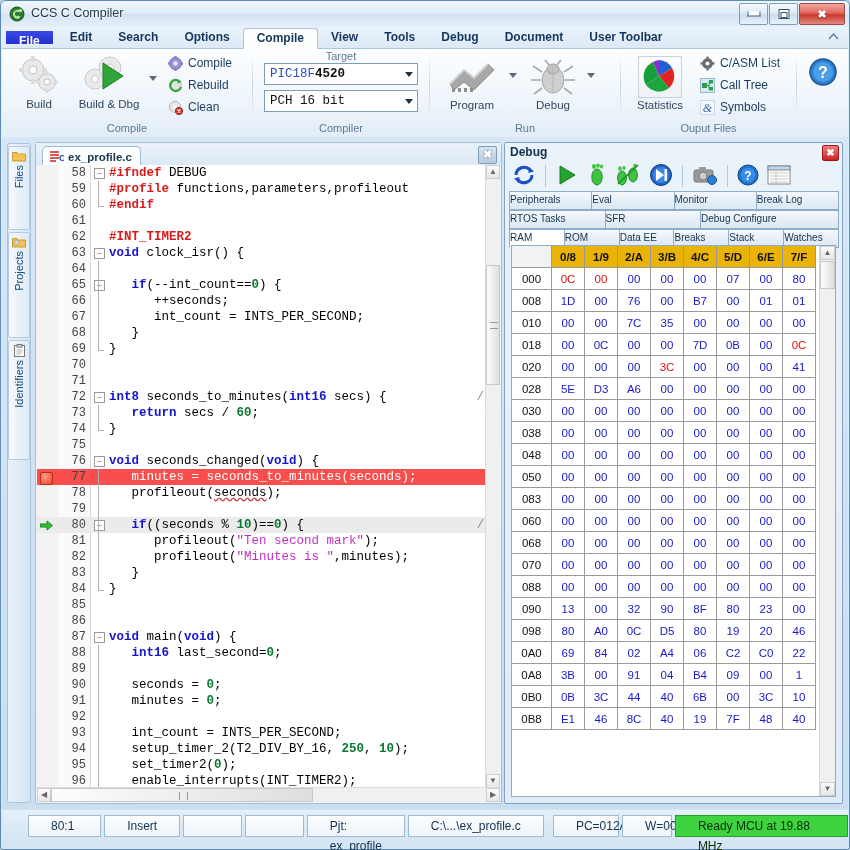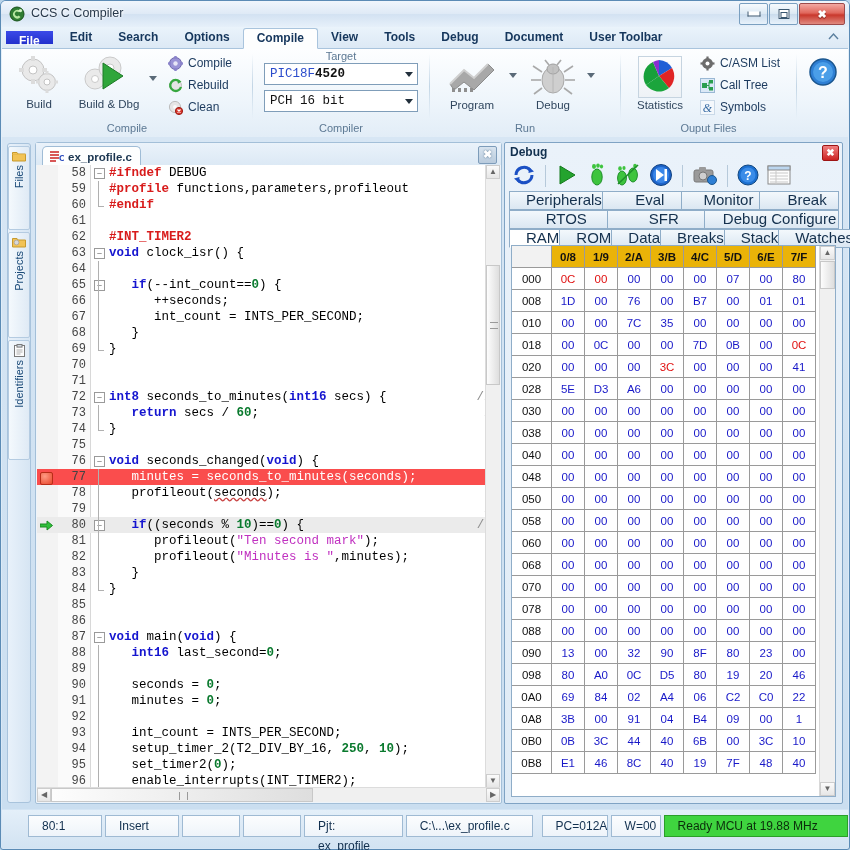--- a/index.html
+++ b/index.html
@@ -218,23 +218,22 @@
     background:linear-gradient(to bottom,#f08080,#cc2222);border:1px solid #9e1414;
     color:#fff;font-size:10px;font-weight:bold;text-align:center;line-height:13px;
   }
   .dbg-toolbar{height:30px;display:flex;align-items:center;padding-left:3px;}
   .dbg-tsep{width:1px;height:22px;background:#b6c9da;margin:0 5px;}
   .dbg-tabs-row{display:flex;padding:0 4px;}
   .dbg-tab{
     flex:1;height:17px;margin-right:-1px;
     background:linear-gradient(to bottom,#f3f8fc,#dbe7f2);
     border:1px solid #8fadc8;
-    font-size:15px;color:#14304d;text-align:center;line-height:16px;
+    font-size:10px;color:#14304d;line-height:16px;
     font-family:"Liberation Sans",sans-serif;
-    padding-left:16px;
   }
   .dbg-tab.sel{background:#fff;border-bottom-color:#fff;font-weight:normal;}
   .ram-wrap{
     position:absolute;left:6px;right:6px;top:102px;bottom:6px;
     background:#fff;border:1px solid #8fadc8;
   }
   .ram-scroll{position:absolute;right:0;top:0;bottom:0;width:15px;background:#f0f0f0;
               border-left:1px solid #d8d8d8;}
   table.ram{border-collapse:collapse;font-family:"Liberation Sans",sans-serif;}
   table.ram th,table.ram td{
@@ -249,21 +248,21 @@
   table.ram tr.first th{border-top:none;}
   
   .statusbar{
     position:absolute;left:1px;right:1px;bottom:1px;height:38px;
     background:linear-gradient(to bottom,#e4eff9,#d2e3f2);
     padding-top:5px;box-sizing:border-box;display:flex;align-items:flex-start;
   }
   .sbcell{
     height:22px;line-height:20px;border:1px solid #9fbad3;
     background:linear-gradient(to bottom,#fcfdfe,#eef4fa);
-    font-size:12px;color:#12304f;padding:0 13px;margin-left:3px;box-sizing:border-box;
+    font-size:12px;color:#12304f;padding:0 22px;margin-left:3px;box-sizing:border-box;
   }
   .sbcell.green{
     background:#3fd43f;border-color:#2a9e2a;color:#0b2d0b;
   }
 </style>
 </head>
 <body>
 
 <div id="app">
 
@@ -812,31 +811,20 @@
                 <td class="val">00</td>
                 <td class="val">00</td>
                 <td class="val">00</td>
                 <td class="val">00</td>
                 <td class="val">00</td>
                 <td class="val">00</td>
                 <td class="val">00</td>
                 <td class="val">00</td>
               </tr>
               <tr>
-                <td class="addr">040</td>
-                <td class="val">00</td>
-                <td class="val">00</td>
-                <td class="val">00</td>
-                <td class="val">00</td>
-                <td class="val">00</td>
-                <td class="val">00</td>
-                <td class="val">00</td>
-                <td class="val">00</td>
-              </tr>
-              <tr>
                 <td class="addr">048</td>
                 <td class="val">00</td>
                 <td class="val">00</td>
                 <td class="val">00</td>
                 <td class="val">00</td>
                 <td class="val">00</td>
                 <td class="val">00</td>
                 <td class="val">00</td>
                 <td class="val">00</td>
               </tr>
@@ -845,21 +833,21 @@
                 <td class="val">00</td>
                 <td class="val">00</td>
                 <td class="val">00</td>
                 <td class="val">00</td>
                 <td class="val">00</td>
                 <td class="val">00</td>
                 <td class="val">00</td>
                 <td class="val">00</td>
               </tr>
               <tr>
-                <td class="addr">058</td>
+                <td class="addr">083</td>
                 <td class="val">00</td>
                 <td class="val">00</td>
                 <td class="val">00</td>
                 <td class="val">00</td>
                 <td class="val">00</td>
                 <td class="val">00</td>
                 <td class="val">00</td>
                 <td class="val">00</td>
               </tr>
               <tr>
@@ -879,31 +867,20 @@
                 <td class="val">00</td>
                 <td class="val">00</td>
                 <td class="val">00</td>
                 <td class="val">00</td>
                 <td class="val">00</td>
                 <td class="val">00</td>
                 <td class="val">00</td>
               </tr>
               <tr>
                 <td class="addr">070</td>
-                <td class="val">00</td>
-                <td class="val">00</td>
-                <td class="val">00</td>
-                <td class="val">00</td>
-                <td class="val">00</td>
-                <td class="val">00</td>
-                <td class="val">00</td>
-                <td class="val">00</td>
-              </tr>
-              <tr>
-                <td class="addr">078</td>
                 <td class="val">00</td>
                 <td class="val">00</td>
                 <td class="val">00</td>
                 <td class="val">00</td>
                 <td class="val">00</td>
                 <td class="val">00</td>
                 <td class="val">00</td>
                 <td class="val">00</td>
               </tr>
               <tr>

